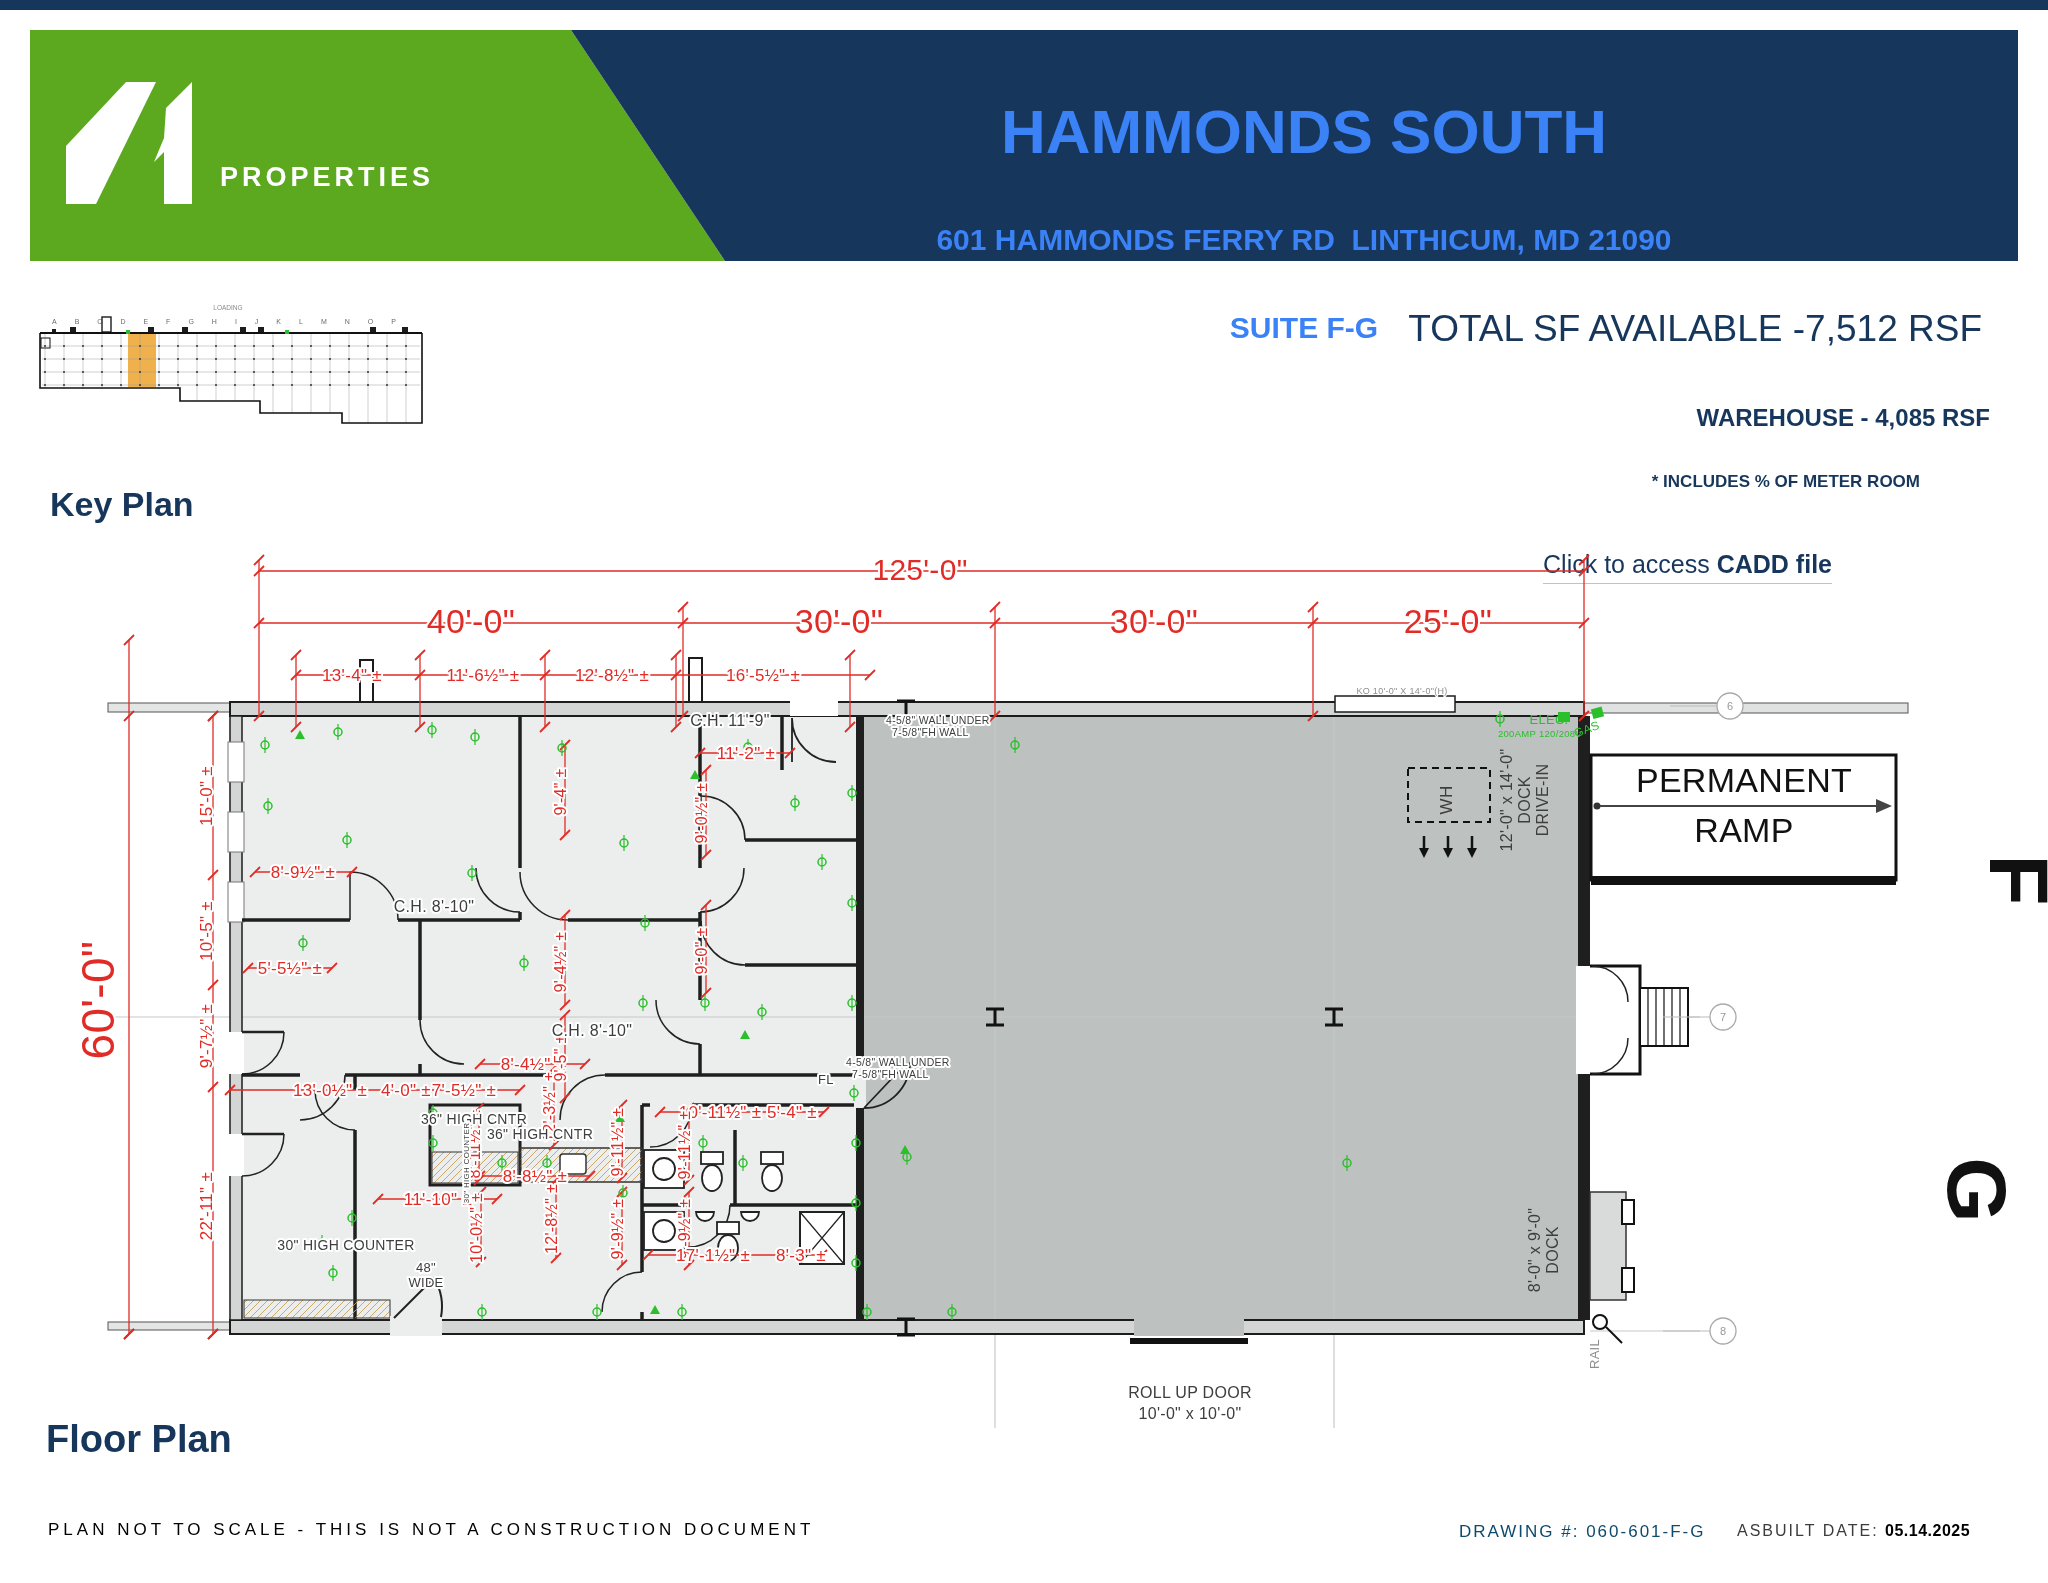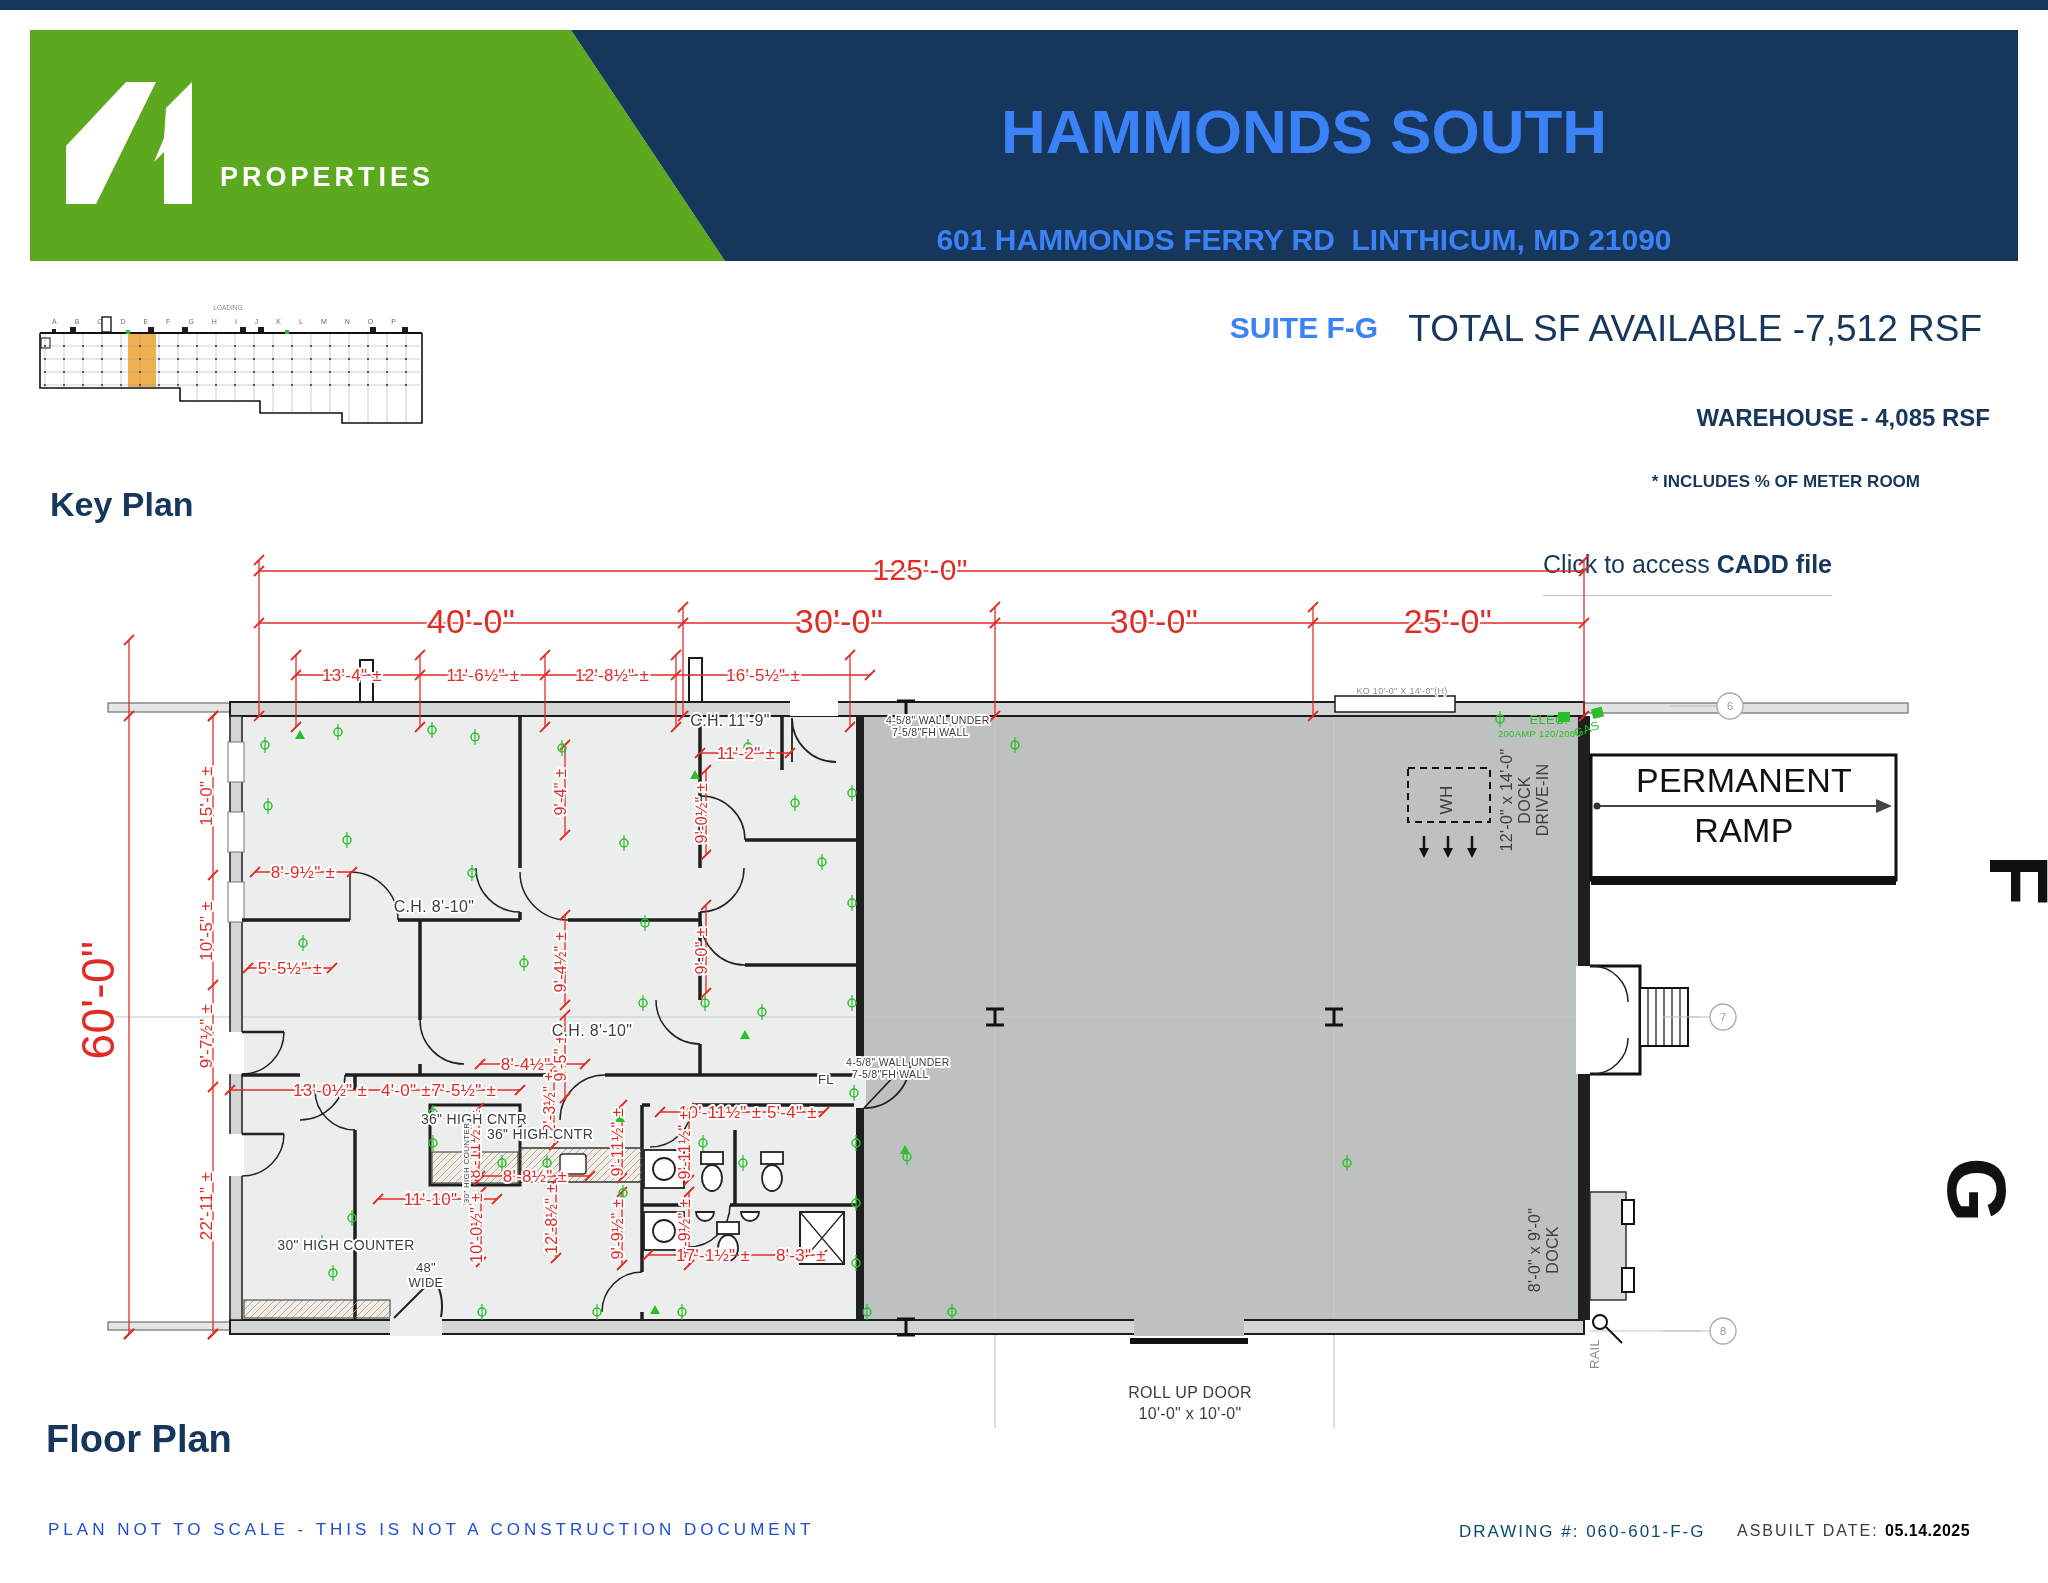--- a/index.html
+++ b/index.html
@@ -15,27 +15,27 @@
   .bannertext{position:absolute;left:560px;top:30px;width:1428px;text-align:center;color:#3b82f6;white-space:pre;}
   .bannertext .t1{font-size:62px;font-weight:700;letter-spacing:0px;margin:0 0 20px 0;}
   .bannertext .t2{font-size:30px;font-weight:600;margin:0 0 18px 0;}
   .bannertext .t3{font-size:30px;font-weight:600;margin:0;}
   .stats{position:absolute;right:58px;top:272px;text-align:right;color:#16365c;white-space:pre;}
   .stats .l1{font-size:37px;font-weight:400;margin:0 8px 10px 0;}
   .stats .l2{font-size:30px;font-weight:700;margin:0 0 8px 0;}
   .stats .l3{font-size:24px;font-weight:700;margin:8px 0 4px 0;}
   .stats .note{font-size:17px;font-weight:700;margin:0 70px 4px 0;}
   .cadd{display:inline-block;font-size:25px;margin-right:158px;border-bottom:1.5px solid #b9c4d2;
-        padding-bottom:16px;cursor:pointer;}
+        padding-bottom:4px;cursor:pointer;}
   .cadd b{font-weight:700;}
   .kp-label{position:absolute;left:50px;top:485px;font-size:34px;font-weight:600;color:#16365c;}
   .keyplan{position:absolute;left:30px;top:300px;}
   .plansvg{position:absolute;left:0;top:0;}
   .fp-title{position:absolute;left:46px;top:1418px;font-size:38px;font-weight:600;color:#16365c;}
-  .disclaimer{position:absolute;left:48px;top:1520px;font-size:17px;letter-spacing:4px;color:#1d4ed8;}
+  .disclaimer{position:absolute;left:48px;top:1520px;font-size:17px;letter-spacing:4px;color:#000000;}
   .drawnum{position:absolute;left:1459px;top:1522px;font-size:17px;letter-spacing:2px;color:#0c4a6e;}
   .asbuilt{position:absolute;left:1737px;top:1522px;font-size:16px;color:#3c3c3c;}
   .asbuilt .lab{letter-spacing:2px;}
   .asbuilt .dat{font-weight:700;color:#000;letter-spacing:0.5px;}
   
   .lbl{font-family:"Liberation Sans",sans-serif;paint-order:stroke;stroke:#ffffff;stroke-width:4px;
        stroke-linejoin:round;letter-spacing:0.3px;}
   .lr{fill:#e02b26;}
   .ld{fill:#3e3e3e;}
   .lk{fill:#111;}

